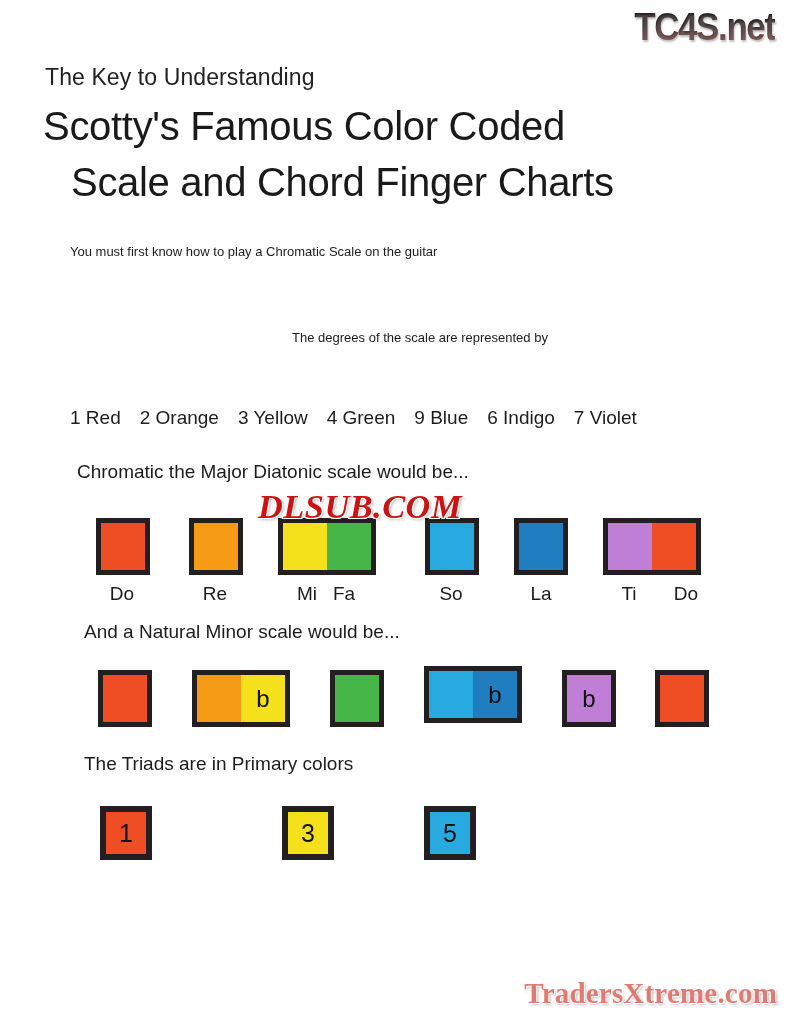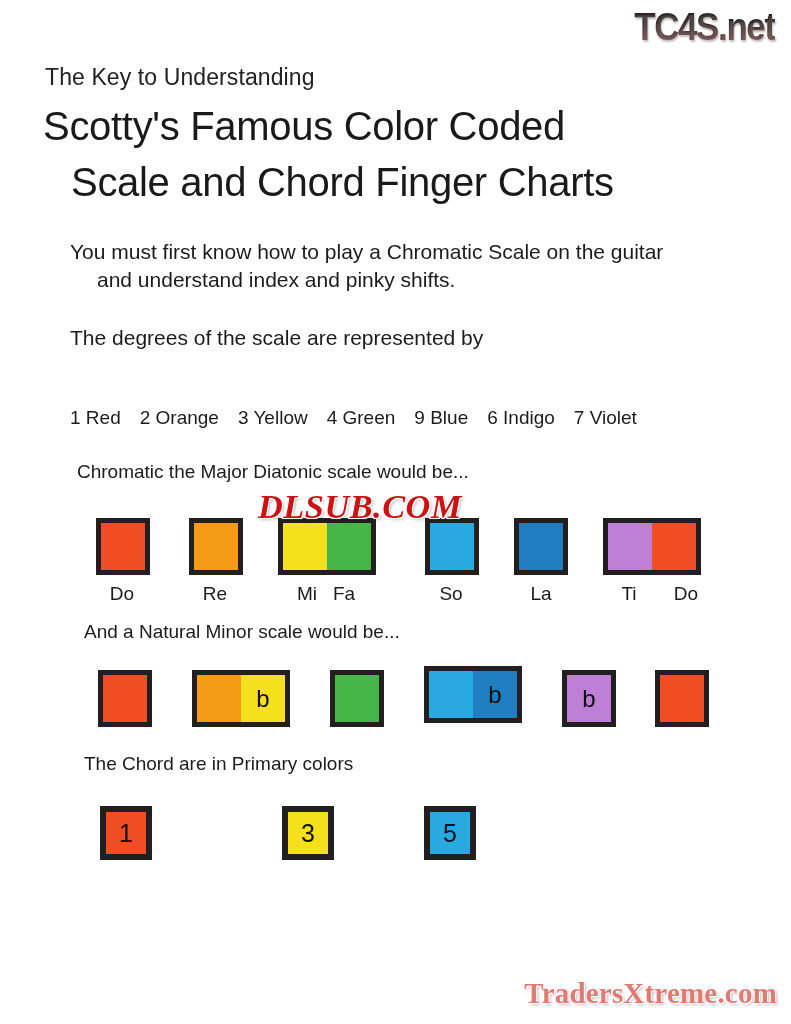--- a/index.html
+++ b/index.html
@@ -58,26 +58,26 @@
     top: 160px;
     font-size: 40px;
     letter-spacing: -0.3px;
     color: #1a1a1a;
     margin-left: 28px;
   }
 
   
   .para {
     position: absolute;
-    font-size: 21px;
+    font-size: 13px;
     line-height: 28px;
     color: #1c1c1c;
   }
   #para-1 { left: 70px; top: 238px; width: 700px; }
-  #para-2 { left: 70px; top: 324px; width: 700px; }
+  #para-2 { left: 70px; top: 324px; width: 700px; text-align: center; }
   .para .indent { display: block; padding-left: 27px; }
 
   
   #spectrum-legend {
     position: absolute;
     left: 70px;
     top: 407px;
     font-size: 19px;
     color: #1c1c1c;
     white-space: nowrap;
@@ -183,21 +183,20 @@
 <body>
 
 <div id="tc4s-logo">TC4S.net</div>
 
 <div id="kicker">The Key to Understanding</div>
 <div id="title-line-1">Scotty's Famous Color Coded</div>
 <div id="title-line-2">Scale and Chord Finger Charts</div>
 
 <div class="para" id="para-1">
   <span>You must first know how to play a Chromatic Scale on the guitar</span>
-  <span class="indent">and understand index and pinky shifts.</span>
 </div>
 
 <div class="para" id="para-2">
   <span>The degrees of the scale are represented by</span>
 </div>
 
 <div id="spectrum-legend"><span class="deg">1 Red</span><span class="deg">2 Orange</span><span class="deg">3 Yellow</span><span class="deg">4 Green</span><span class="deg">9 Blue</span><span class="deg">6 Indigo</span><span class="deg">7 Violet</span></div>
 
 <div class="section-caption" id="caption-major">Chromatic the Major Diatonic scale would be...</div>
 <div class="row" id="major-row">
@@ -248,21 +247,21 @@
       <div class="cell" style="background: rgb(31, 125, 192);">b</div>
     </div>
     <div class="group" style="left: 562px; top: 670px;">
       <div class="cell" style="background: rgb(192, 127, 214);">b</div>
     </div>
     <div class="group" style="left: 655px; top: 670px;">
       <div class="cell" style="background: rgb(239, 78, 36);"></div>
     </div>
   </div>
 
-<div class="section-caption" id="caption-triads">The Chord are in Primary colors</div>
+<div class="section-caption" id="caption-triads">The Triads are in Primary colors</div>
 <div class="row" id="triads-row">
     <div class="triad-group" style="left: 100px; top: 806px;">
       <div class="triad-cell" style="background: rgb(239, 78, 36);">1</div>
     </div>
     <div class="triad-group" style="left: 282px; top: 806px;">
       <div class="triad-cell" style="background: rgb(245, 224, 28);">3</div>
     </div>
     <div class="triad-group" style="left: 424px; top: 806px;">
       <div class="triad-cell" style="background: rgb(40, 170, 225);">5</div>
     </div>

